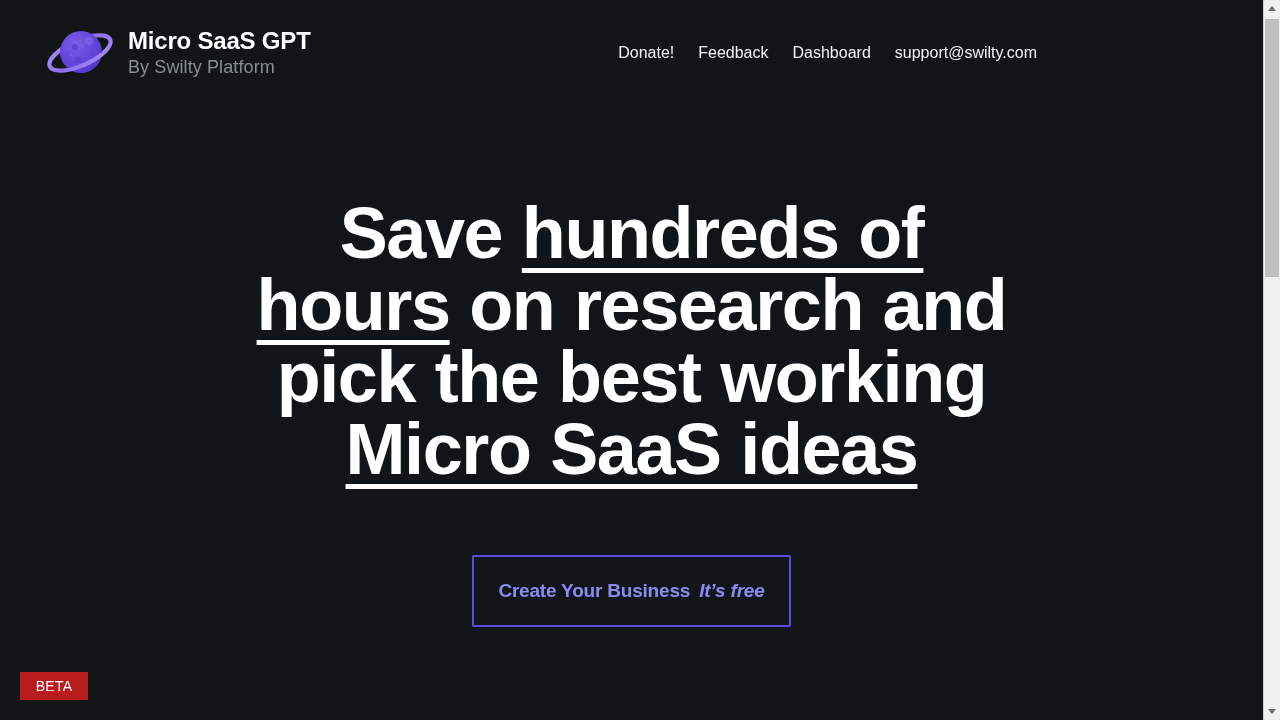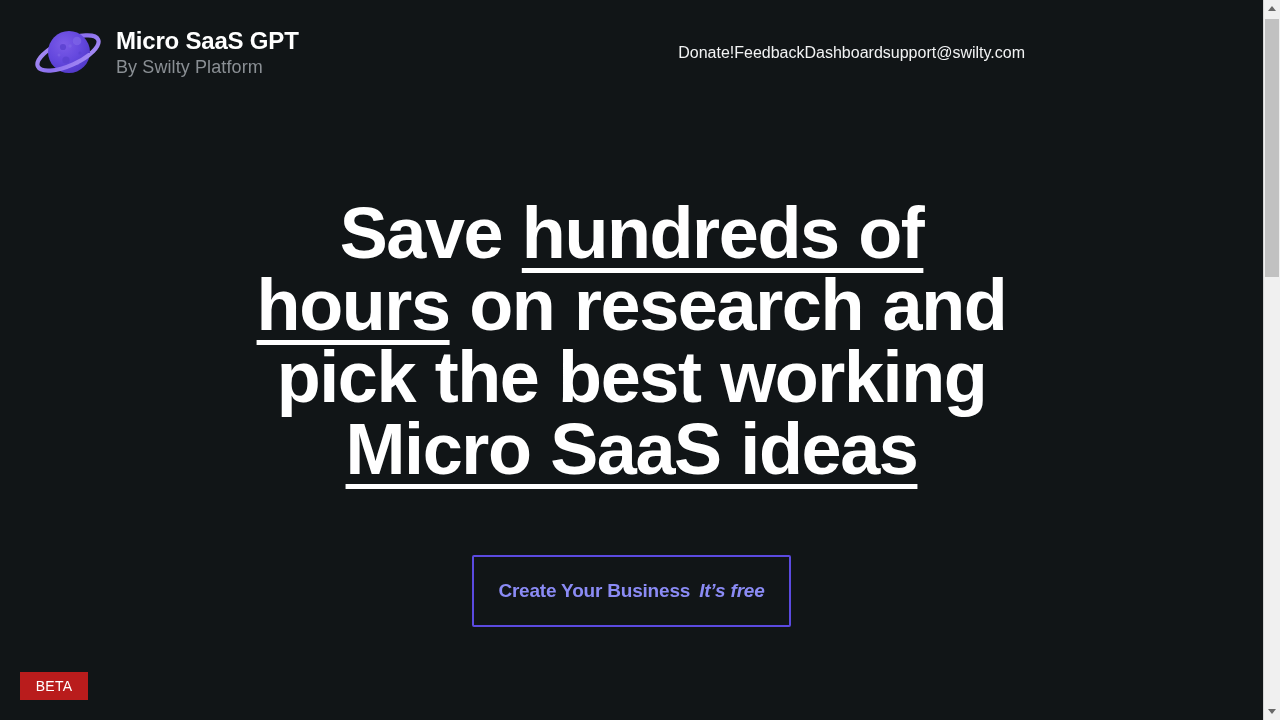--- a/index.html
+++ b/index.html
@@ -23,21 +23,21 @@
     top: 0; left: 0;
     width: 1263px;
     height: 720px;
     overflow: hidden;
     background: #111517;
   }
 
   
   .site-header {
     position: absolute;
-    top: 0; left: 0;
+    top: 0; left: 12px;
     width: 1063px;
     height: 104px;
     display: flex;
     align-items: center;
     justify-content: space-between;
     padding: 1px 38px 0 32px;
   }
 
   .brand {
     display: flex;
@@ -66,20 +66,21 @@
     font-size: 18px;
     font-weight: 400;
     color: #8a8f94;
     letter-spacing: 0.1px;
     line-height: 1.15;
   }
 
   .main-nav {
     display: flex;
     align-items: flex-start;
+    gap: 24px;
   }
 
   .nav-link {
     font-size: 16px;
     font-weight: 400;
     color: #f2f3f4;
     text-decoration: none;
     white-space: nowrap;
     cursor: pointer;
     line-height: 1;

